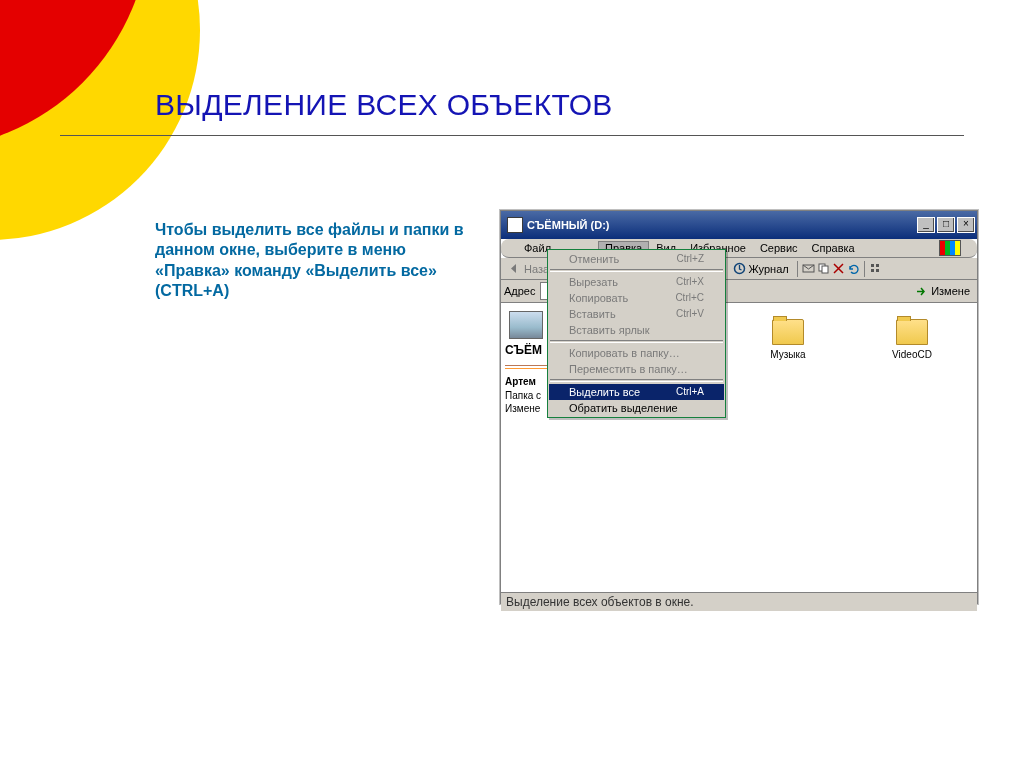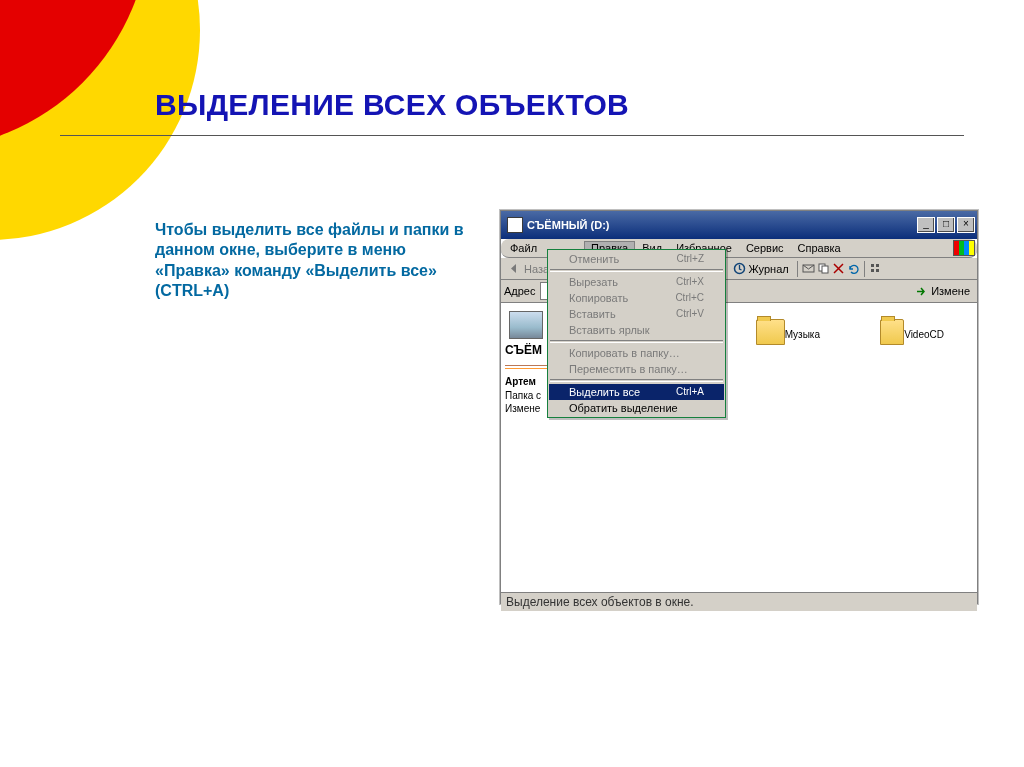--- a/index.html
+++ b/index.html
@@ -1,49 +1,49 @@
 <!DOCTYPE html>
 <html><head>
 <meta charset="utf-8">
 <style>
   html, body { margin: 0; padding: 0; width: 1024px; height: 767px; background: #fff; font-family: Arial, sans-serif; overflow: hidden; }
   .slide { position: relative; width: 1024px; height: 767px; }
   .corner-yellow { position: absolute; left: -220px; top: -180px; width: 420px; height: 420px; border-radius: 50%; background: #ffd800; }
   .corner-red    { position: absolute; left: -310px; top: -310px; width: 460px; height: 460px; border-radius: 50%; background: #e40000; }
-  .title { position: absolute; left: 155px; top: 88px; right: 55px; font-weight: bold; font-size: 30px; color: #1414b4; letter-spacing: .3px; }
+  .title { position: absolute; left: 155px; top: 88px; right: 55px; font-weight: normal; font-size: 30px; color: #1414b4; letter-spacing: .3px; }
   .title-underline { position: absolute; left: 60px; right: 60px; top: 135px; height: 1px; background: #555; }
   .body-text { position: absolute; left: 155px; top: 220px; width: 310px; font-weight: bold; font-size: 16px; line-height: 1.28; color: #0369a1; }
 
   
   .window { position: absolute; left: 500px; top: 210px; width: 476px; height: 392px; border: 1px solid #808080; background: #fff; box-shadow: 0 0 0 1px rgba(0,0,0,.25); font-family: Tahoma, Arial, sans-serif; font-size: 11px; color: #000; }
   .titlebar { display: flex; align-items: center; height: 28px; background: linear-gradient(#4a6aa5,#0b2e7a); color: #fff; padding: 0 2px; }
   .titlebar .ico { width: 14px; height: 14px; background: #fff; margin: 0 4px; border: 1px solid #3a3a3a; }
   .titlebar .wtitle { flex: 1; font-weight: bold; font-size: 11px; }
   .winbtn { width: 16px; height: 14px; margin-left: 2px; background: #c0c0c0; border: 1px solid #fff; box-shadow: inset -1px -1px #4d4d4d; color: #000; font-size: 10px; line-height: 12px; text-align: center; cursor: pointer; }
-  .menubar { display: flex; align-items: center; height: 18px; background: #d4d0c8; border-bottom: 1px solid #808080; padding: 0 2px; border-radius: 8px; }
+  .menubar { display: flex; align-items: center; height: 18px; background: #d4d0c8; border-bottom: 1px solid #808080; padding: 0 16px; border-radius: 8px; }
   .menubar span { padding: 1px 7px; cursor: default; }
   .menubar span.active { background: #b0b0b0; border: 1px solid #808080; padding: 0px 6px; margin-left: 40px; }
   .menubar .flag { margin-left: auto; width: 20px; height: 14px; background: linear-gradient(90deg,#e00 25%,#0b2 25% 50%,#08f 50% 75%,#ff0 75%); border: 1px solid #555; }
   .toolbar { display: flex; align-items: center; height: 21px; background: #d4d0c8; border-bottom: 1px solid #808080; padding: 0 3px; gap: 2px; }
   .tbtn { display: flex; align-items: center; gap: 3px; padding: 1px 4px; cursor: pointer; color: #000; }
   .tbtn.dis { color: #7a7a7a; }
   .tico { width: 13px; height: 13px; display: inline-block; }
   .sep { width: 1px; height: 16px; background: #808080; margin: 0 2px; }
   .addrbar { display: flex; align-items: center; height: 22px; background: #d4d0c8; border-bottom: 1px solid #808080; padding: 0 3px; }
   .addrbar .lbl { margin-right: 4px; }
   .combo { flex: 1; height: 16px; max-width: 30px; border: 1px solid #7b7b7b; background: #fff; margin-right: 6px; }
   .gobtn { display: flex; align-items: center; gap: 3px; padding: 0 4px; cursor: pointer; }
   .content { position: relative; height: 289px; background: #fff; overflow: hidden; }
   .left-info { position: absolute; left: 4px; top: 8px; width: 54px; }
   .drive-ico { width: 32px; height: 26px; border: 1px solid #666; background: linear-gradient(#cde,#9bc 60%,#789); margin: 0 0 4px 4px; }
   .drive-name { font-weight: bold; font-size: 12px; overflow: hidden; white-space: nowrap; }
   .hr { height: 2px; border-top: 1px solid #b75; border-bottom: 1px solid #f93; margin: 8px 0 6px; }
   .info-line { font-size: 10px; color: #000; line-height: 1.35; overflow: hidden; white-space: nowrap; }
   .folders { position: absolute; top: 16px; display: flex; gap: 60px; }
-  .folder { display: flex; align-items: center; width: 64px; cursor: pointer; }
+  .folder { display: flex; flex-direction: column; align-items: center; width: 64px; cursor: pointer; }
   .fico { width: 30px; height: 24px; background: linear-gradient(#ffe08a,#f0c94e); border: 1px solid #b38a2a; border-radius: 2px 2px 0 0; position: relative; }
   .fico:before { content:""; position: absolute; left: 0; top: -4px; width: 12px; height: 4px; background: #f0c94e; border: 1px solid #b38a2a; border-bottom: 0; }
   .flabel { font-size: 10px; margin-top: 4px; text-align: center; }
   .statusbar { height: 18px; border-top: 1px solid #808080; background: #d4d0c8; line-height: 18px; padding: 0 5px; font-size: 12px; color: #333; }
 
   
   .menu-drop { position: absolute; left: 46px; top: 38px; width: 175px; background: #d4d0c8; border: 1px solid #15803d; box-shadow: 2px 2px 0 rgba(0,0,0,.25); padding: 1px; z-index: 5; }
   .mitem { display: flex; justify-content: space-between; padding: 2px 20px 2px 20px; font-size: 11px; cursor: default; }
   .mitem.dis { color: #7a7a7a; }
   .mitem .sc { color: inherit; font-size: 10px; }

